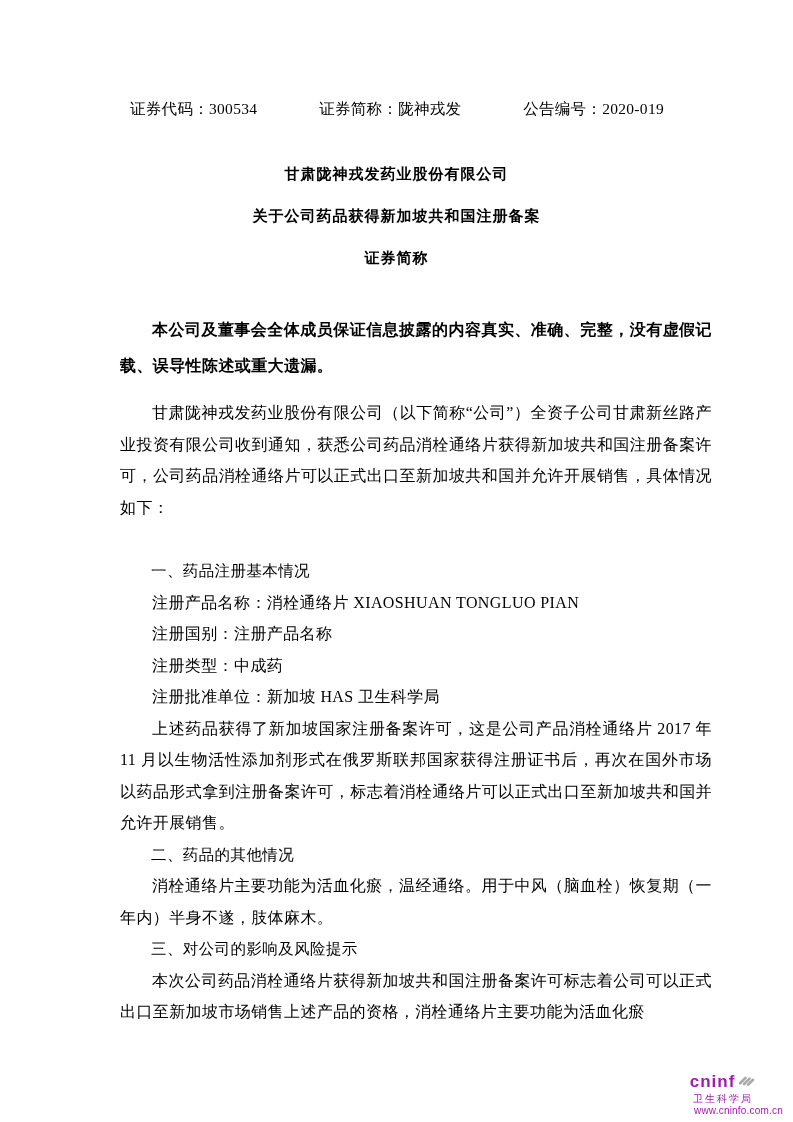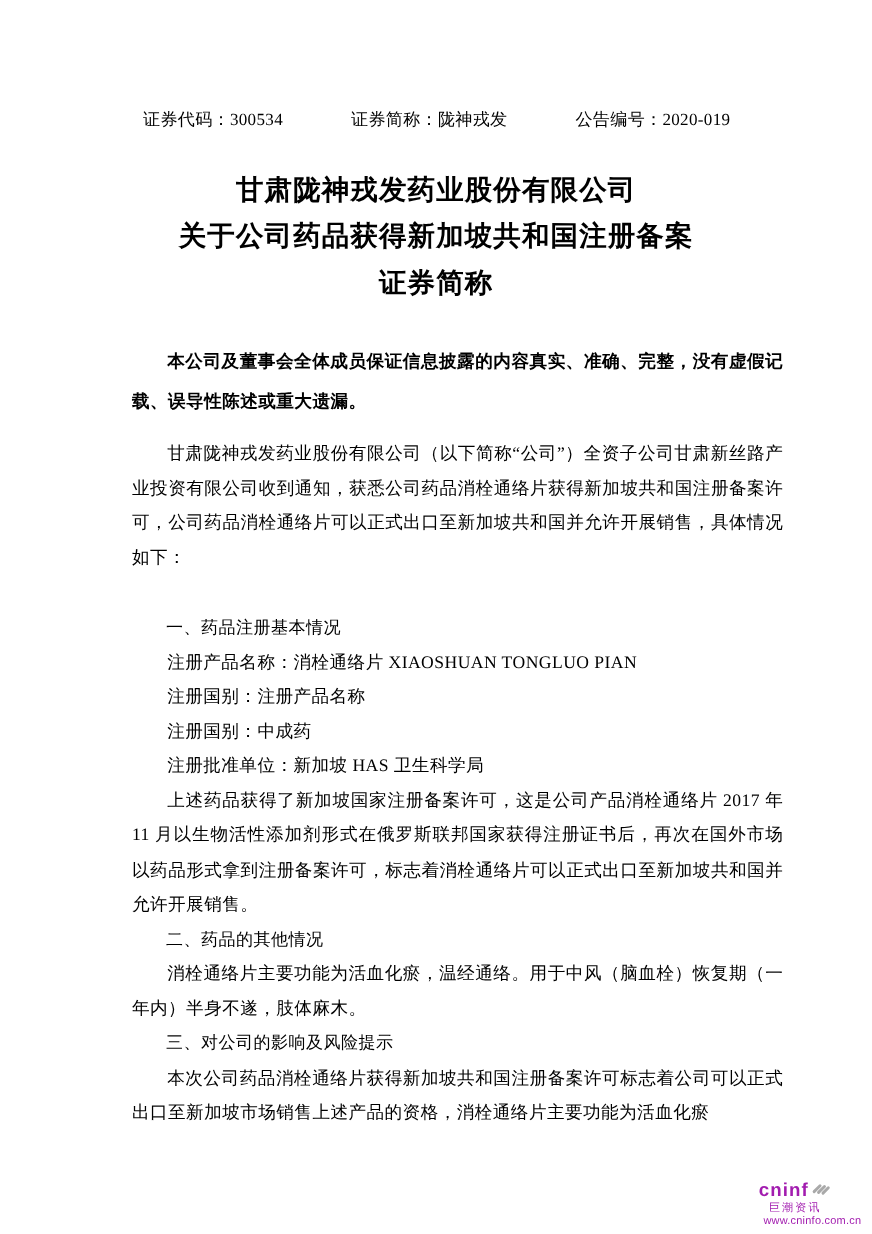--- a/index.html
+++ b/index.html
@@ -34,21 +34,21 @@
     gap: 12px;
   }
   
   .doc-title {
     position: absolute;
     top: 153px;
     left: 100px;
     width: 593px;
     margin: 0;
     text-align: center;
-    font-size: 25px;
+    font-size: 15px;
     font-weight: bold;
     line-height: 42px;
     letter-spacing: 1px;
   }
   .doc-title .t-line { display: block; }
   
   .content {
     position: absolute;
     top: 312px;
     left: 120px;
@@ -128,21 +128,21 @@
     <span class="t-line">证券简称</span>
   </h1>
 
   <div class="content">
     <p class="disclaimer">本公司及董事会全体成员保证信息披露的内容真实、准确、完整，没有虚假记载、误导性陈述或重大遗漏。</p>
     <p class="indent intro">甘肃陇神戎发药业股份有限公司（以下简称“公司”）全资子公司甘肃新丝路产业投资有限公司收到通知，获悉公司药品消栓通络片获得新加坡共和国注册备案许可，公司药品消栓通络片可以正式出口至新加坡共和国并允许开展销售，具体情况如下：</p>
 
     <p class="s-heading">一、药品注册基本情况</p>
     <p class="indent">注册产品名称：消栓通络片 XIAOSHUAN TONGLUO PIAN</p>
     <p class="indent">注册国别：注册产品名称</p>
-    <p class="indent">注册国别：中成药</p>
+    <p class="indent">注册类型：中成药</p>
     <p class="indent">注册批准单位：新加坡 HAS 卫生科学局</p>
     <p class="indent">上述药品获得了新加坡国家注册备案许可，这是公司产品消栓通络片 2017 年 11 月以生物活性添加剂形式在俄罗斯联邦国家获得注册证书后，再次在国外市场以药品形式拿到注册备案许可，标志着消栓通络片可以正式出口至新加坡共和国并允许开展销售。</p>
 
     <p class="s-heading">二、药品的其他情况</p>
     <p class="indent">消栓通络片主要功能为活血化瘀，温经通络。用于中风（脑血栓）恢复期（一年内）半身不遂，肢体麻木。</p>
 
     <p class="s-heading">三、对公司的影响及风险提示</p>
     <p class="indent">本次公司药品消栓通络片获得新加坡共和国注册备案许可标志着公司可以正式出口至新加坡市场销售上述产品的资格，消栓通络片主要功能为活血化瘀</p>
   </div>
 
@@ -150,17 +150,17 @@
     <div class="brand-row">
       <span class="brand">cninf</span>
       <svg class="swirl" viewBox="0 0 24 24" aria-hidden="true">
         <g fill="#a9a9a9" transform="rotate(-45 12 12)">
           <rect x="3" y="6.2" width="13" height="3.4" rx="1.7"></rect>
           <rect x="6" y="10.4" width="13" height="3.4" rx="1.7"></rect>
           <rect x="9" y="14.6" width="12" height="3.4" rx="1.7"></rect>
         </g>
       </svg>
     </div>
-    <div class="cn-name">巨潮资讯</div>
+    <div class="cn-name">卫生科学局</div>
     <div class="url">www.cninfo.com.cn</div>
   </div>
 
 </div>
 
 </body></html>

